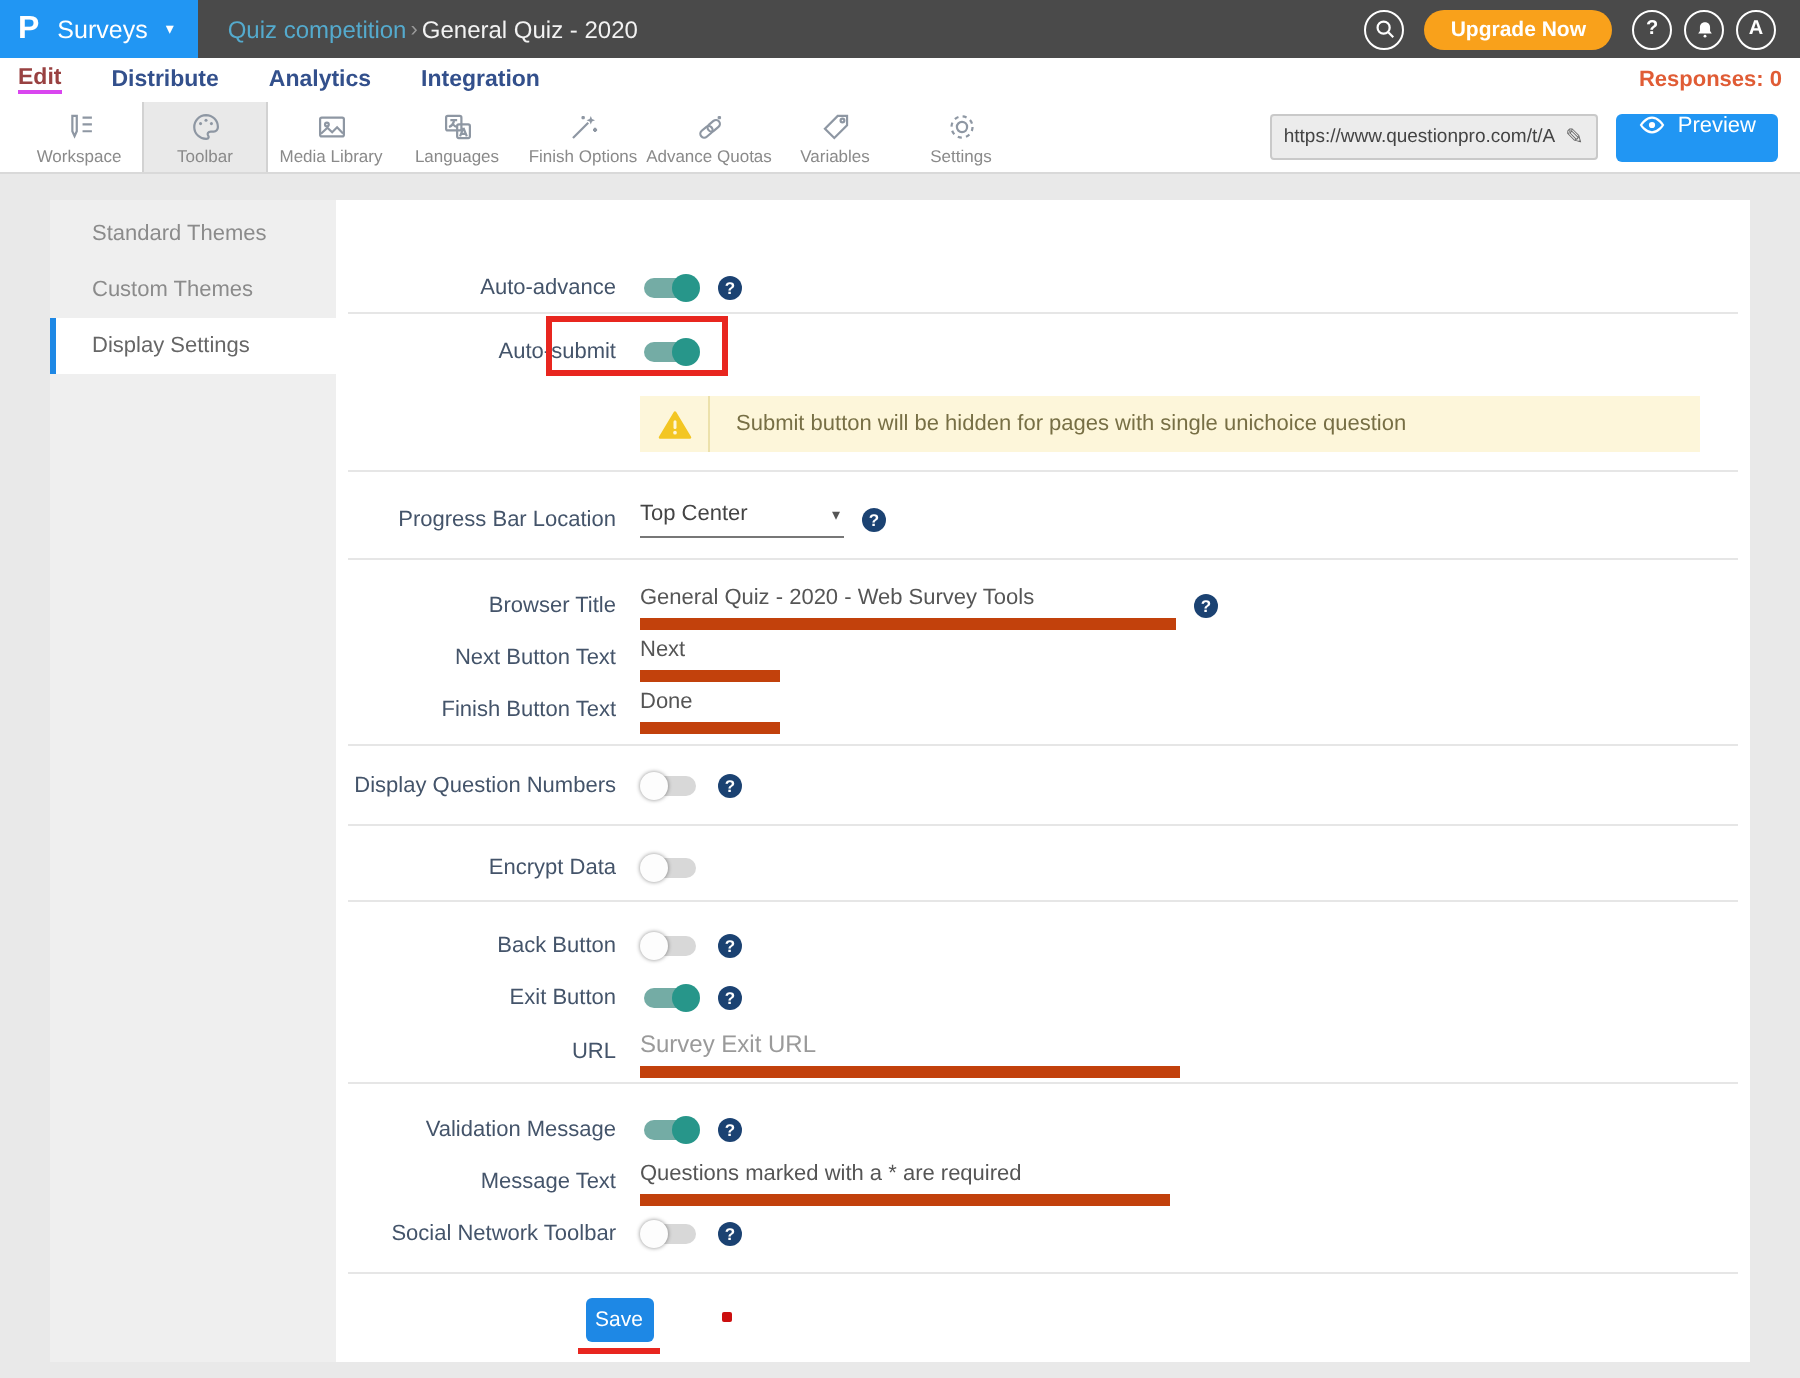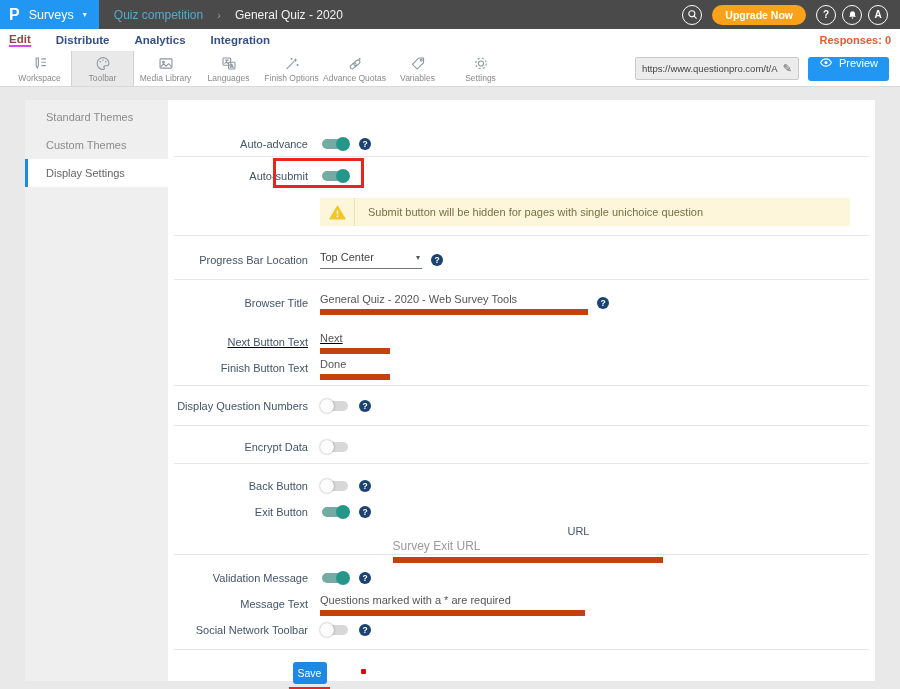--- a/index.html
+++ b/index.html
@@ -9,21 +9,21 @@
     background:#e9e9e9;
     overflow:hidden;
     -webkit-font-smoothing:antialiased;
   }
   
   .topbar { height:29px; background:#4a4a4a; display:flex; align-items:center; }
   .brand { background:#2196f3; height:29px; display:flex; align-items:center; gap:9px; padding:0 12px 0 9px; cursor:pointer; }
   .logo { color:#fff; font-weight:bold; font-size:16px; line-height:1; }
   .product { color:#fff; font-size:12.5px; }
   .brand .caret { color:#fff; font-size:8px; }
-  .crumbs { display:flex; align-items:center; gap:14px; margin-left:15px; font-size:12px; }
+  .crumbs { display:flex; align-items:center; gap:2px; margin-left:15px; font-size:12px; }
   .crumb-parent { color:#54aacd; cursor:pointer; }
   .crumb-sep { color:#9a9a9a; font-size:11px; }
   .crumb-current { color:#f2f2f2; }
   .topbar-right { margin-left:auto; display:flex; align-items:center; gap:6px; padding-right:12px; }
   .circle-btn { width:20px; height:20px; border:1.4px solid #fff; border-radius:50%; display:flex; align-items:center; justify-content:center; color:#fff; font-size:10px; font-weight:bold; cursor:pointer; flex-shrink:0; }
   .upgrade { background:#f9a11b; color:#fff; border:none; border-radius:11px; height:20px; padding:0 13px; font-size:10.5px; font-weight:bold; font-family:inherit; cursor:pointer; margin:0 4px; }
   
   .navrow { height:22px; background:#fff; display:flex; align-items:center; gap:25px; padding:0 9px; }
   .nav-item { font-size:11.5px; font-weight:bold; color:#33508c; cursor:pointer; }
   .nav-item.active { color:#994141; border-bottom:2px solid #d946ef; padding-bottom:0px; }
@@ -258,21 +258,21 @@
     <div class="hr"></div>
 
     <div class="frow" style="margin-top:10px; height:26px;">
       <div class="flabel">Browser Title</div>
       <div class="fctrl">
         <input class="line" style="width: 268px;" value="General Quiz - 2020 - Web Survey Tools">
         <span class="help">?</span>
       </div>
     </div>
 
-    <div class="frow" style="margin-top:13px; height:26px;text-decoration:underline;">
+    <div class="frow" style="margin-top:0; height:26px;">
       <div class="flabel">Next Button Text</div>
       <div class="fctrl">
         <input class="line" style="width: 70px;" value="Next">
       </div>
     </div>
 
     <div class="frow" style="height:26px; margin-bottom:4px;">
       <div class="flabel">Finish Button Text</div>
       <div class="fctrl">
         <input class="line" style="width: 70px;" value="Done">
@@ -318,21 +318,21 @@
       <div class="flabel">Exit Button</div>
       <div class="fctrl">
         <div class="tg on">
             <div class="track"></div>
             <div class="knob"></div>
           </div>
         <span class="help">?</span>
       </div>
     </div>
 
-    <div class="frow" style="height:27px; margin-bottom:2px;flex-direction:column;">
+    <div class="frow" style="height:27px; margin-bottom:2px;">
       <div class="flabel">URL</div>
       <div class="fctrl">
         <input class="line" style="width: 270px; font-size: 12px;" placeholder="Survey Exit URL">
       </div>
     </div>
     <div class="hr"></div>
 
     <div class="frow" style="margin-top:10px; height:26px;">
       <div class="flabel">Validation Message</div>
       <div class="fctrl">

